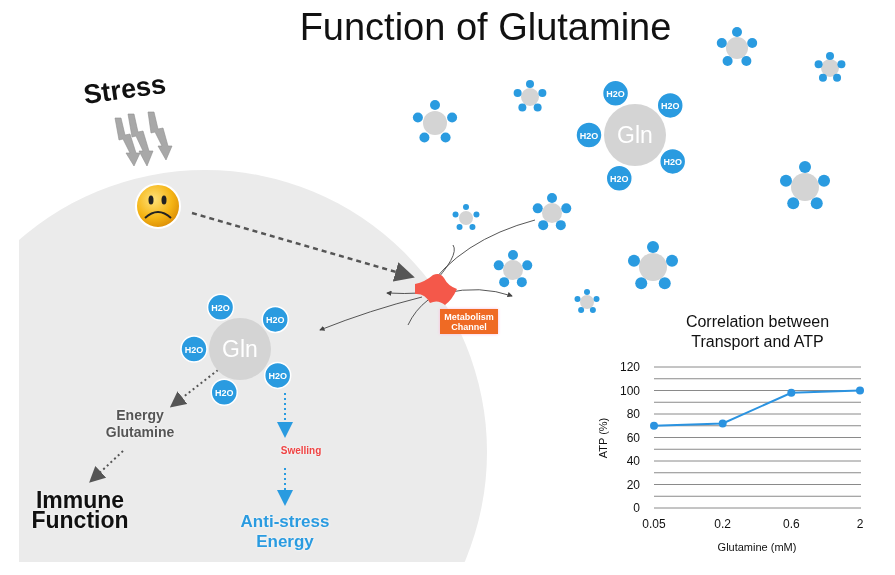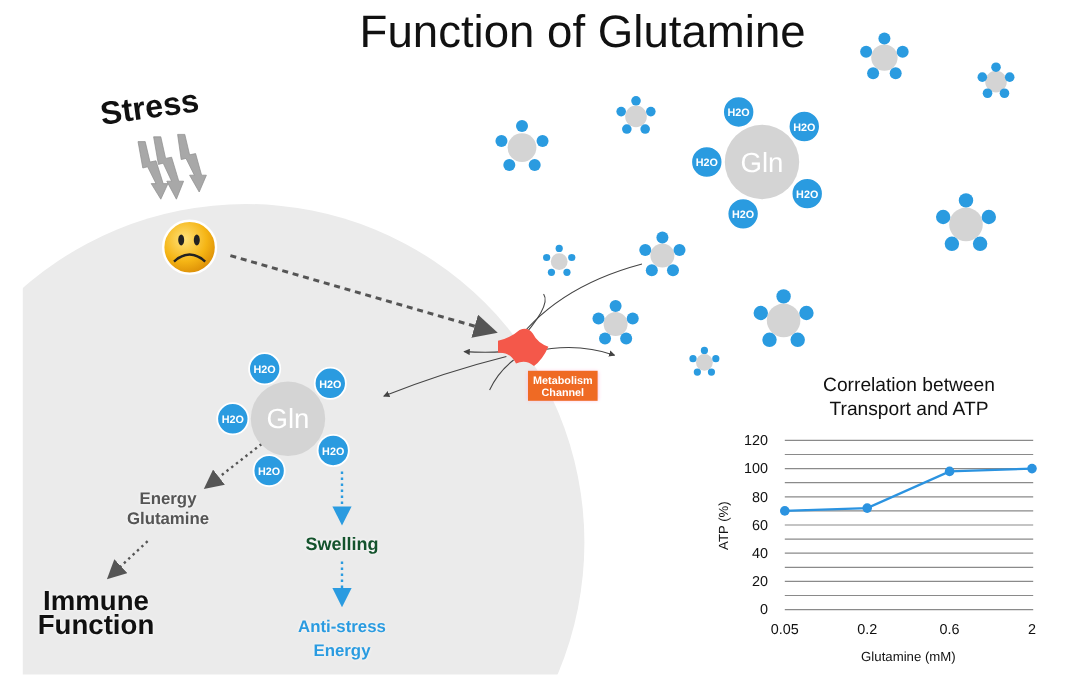--- a/index.html
+++ b/index.html
@@ -2,23 +2,23 @@
 <html><head>
 <meta charset="utf-8">
 <style>
   html, body { margin:0; padding:0; background:#ffffff; }
   body { width:895px; height:575px; position:relative; overflow:hidden; font-family:"Liberation Sans", sans-serif; }
   #stage { position:absolute; left:0; top:0; width:895px; height:575px; }
   .title { position:absolute; left:0; width:895px; top:6px; text-align:center; font-size:38px; color:#111; font-family:"Liberation Sans", sans-serif; font-weight:normal; letter-spacing:0px;padding-left:38px; }
   .stress { position:absolute; left:86px; top:80px; font-size:27px; font-weight:bold; color:#111; transform:rotate(-8deg); transform-origin:left bottom; text-shadow:0 0 3px #fff; }
   .lbl { position:absolute; text-align:center; font-weight:bold; white-space:nowrap; }
   .energy { left:70px; top:407px; width:140px; font-size:14px; color:#555; line-height:17px; text-shadow:0 0 3px #fff; }
-  .swelling { left:230px; top:445px; width:110px; font-size:15px; color:#14532d; text-shadow:0 0 3px #fff; }
+  .swelling { left:246px; top:445px; width:110px; font-size:10px; color:#ef4444; text-shadow:0 0 3px #fff; }
   .immune { left:20px; top:490px; width:120px; font-size:23px; color:#111; line-height:20px; text-shadow:0 0 3px #fff; }
-  .antistress { left:210px; top:512px; width:150px; font-size:14px; color:#2a9be0; line-height:20px; text-shadow:0 0 3px #fff; }
+  .antistress { left:210px; top:512px; width:150px; font-size:17px; color:#2a9be0; line-height:20px; text-shadow:0 0 3px #fff; }
   .transport { position:absolute; left:440px; top:309px; width:58px; height:25px; background:#ef6a24; color:#fff; font-size:9px; font-weight:bold; line-height:10px; text-align:center; padding-top:3px; box-sizing:border-box; box-shadow:0 0 3px #fbd; }
   .chart-title { position:absolute; left:640px; top:312px; width:235px; text-align:center; font-size:16px; color:#111; line-height:20px; }
   .chart-svg { position:absolute; left:0; top:0; }
 </style>
 </head>
 <body>
 
 <div id="stage">
   <svg id="bg-svg" class="chart-svg" width="895" height="575">
     <defs>

